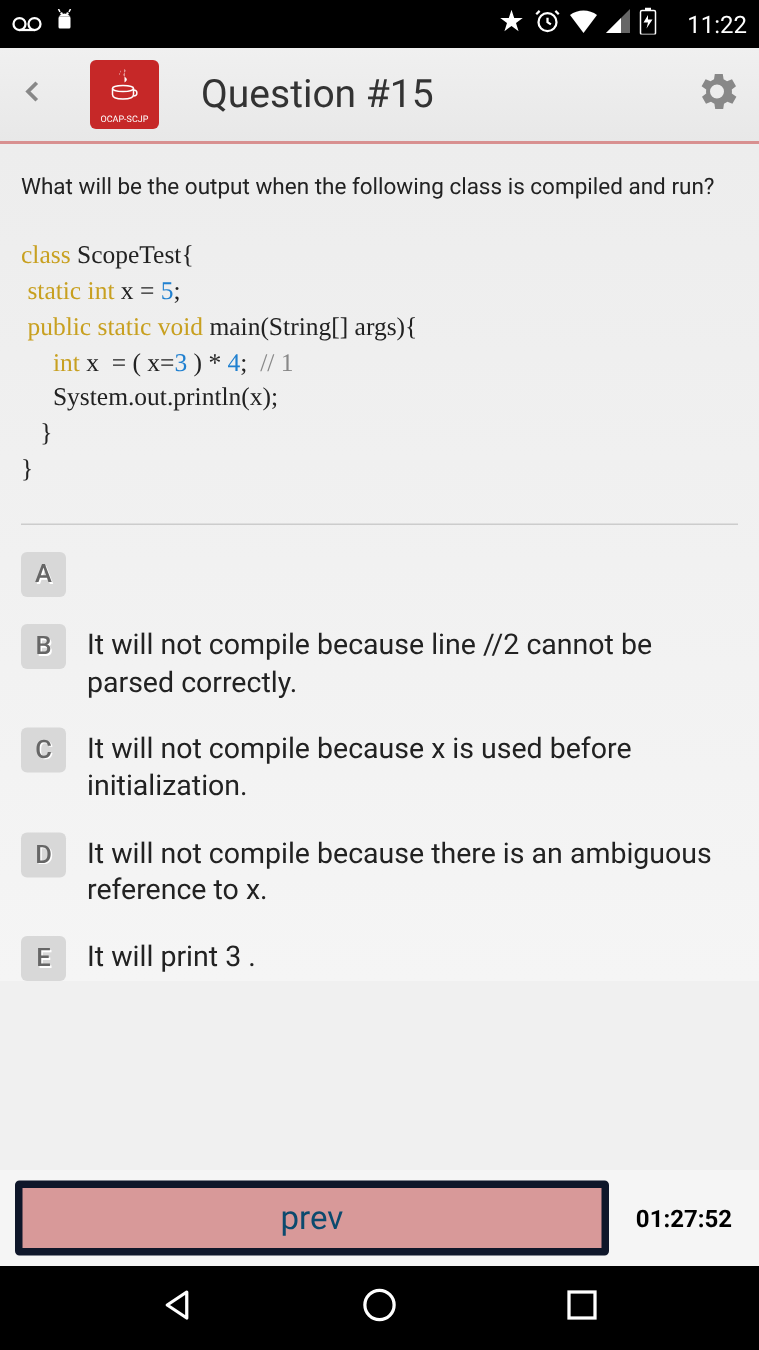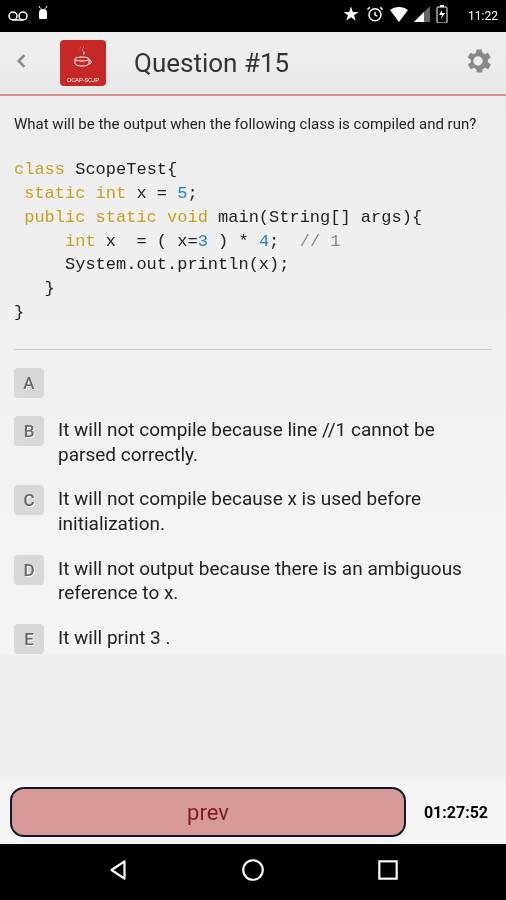--- a/index.html
+++ b/index.html
@@ -15,21 +15,21 @@
       height: 32px;
       background: #000;
       color: #fff;
       display: flex;
       align-items: center;
       padding: 0 8px;
       font-size: 16px;
     }
     .status-left { display: flex; gap: 8px; align-items: center; }
     .status-right { margin-left: auto; display: flex; gap: 6px; align-items: center; }
-    .status-time { font-size: 12px; margin-left: 14px; }
+    .status-time { font-size: 16px; margin-left: 14px; }
     .app-header {
       height: 64px;
       background: linear-gradient(#f0f0f0, #e8e8e8);
       border-bottom: 2px solid #d89090;
       display: flex;
       align-items: center;
       padding: 0 12px;
       gap: 28px;
     }
     .chevron-left {
@@ -72,21 +72,21 @@
       padding: 18px 14px 0 14px;
       color: #222;
       background: linear-gradient(#ededed, #f5f5f5);
     }
     .question-text {
       font-size: 15px;
       line-height: 1.35;
       margin-bottom: 24px;
     }
     .code-block {
-      font-family: Liberation Mono, monospace;
+      font-family: Liberation Serif, serif;
       font-size: 17px;
       line-height: 1.4;
       margin-bottom: 24px;
       white-space: pre;
     }
     .kw-class { color: #c8a020; }
     .kw-type { color: #c8a020; }
     .kw-mod { color: #c8a020; }
     .kw-num { color: #2080d0; }
     .kw-comment { color: #888; }
@@ -130,24 +130,24 @@
       display: flex;
       align-items: center;
       padding: 0 10px;
       gap: 10px;
       background: #f5f5f5;
     }
     .nav-btn {
       flex: 1;
       height: 50px;
       background: #d89999;
-      border: 2px solid #0f172a;
-      border-radius: 14px;
+      border: 5px solid #0f172a;
+      border-radius: 3px;
       font-size: 22px;
-      color: #7f1d1d;
+      color: #0c4a6e;
       cursor: pointer;
       display: flex;
       align-items: center;
       justify-content: center;
     }
     .timer {
       font-size: 16px;
       font-weight: bold;
       color: #000000;
       padding: 0 8px;
@@ -262,29 +262,29 @@
 <span>   }</span>
 <span>}</span></div>
 
   <hr class="divider">
 
   <div class="answer">
     <div class="answer-letter">A</div>
   </div>
   <div class="answer">
     <div class="answer-letter">B</div>
-    <div class="answer-text">It will not compile because line //1 cannot be parsed correctly.</div>
+    <div class="answer-text">It will not compile because line //2 cannot be parsed correctly.</div>
   </div>
   <div class="answer">
     <div class="answer-letter">C</div>
     <div class="answer-text">It will not compile because x is used before initialization.</div>
   </div>
   <div class="answer">
     <div class="answer-letter">D</div>
-    <div class="answer-text">It will not output because there is an ambiguous reference to x.</div>
+    <div class="answer-text">It will not compile because there is an ambiguous reference to x.</div>
   </div>
   <div class="answer">
     <div class="answer-letter">E</div>
     <div class="answer-text">It will print 3 .</div>
   </div>
 </div>
 
 <div class="bottom-bar">
   <div class="nav-btn">prev</div>
   <div class="timer">01:27:52</div>

